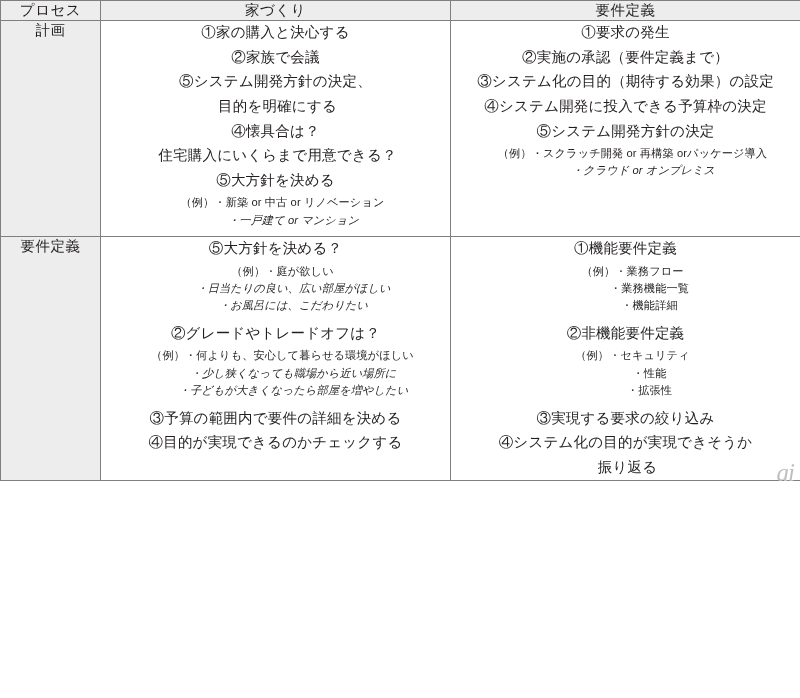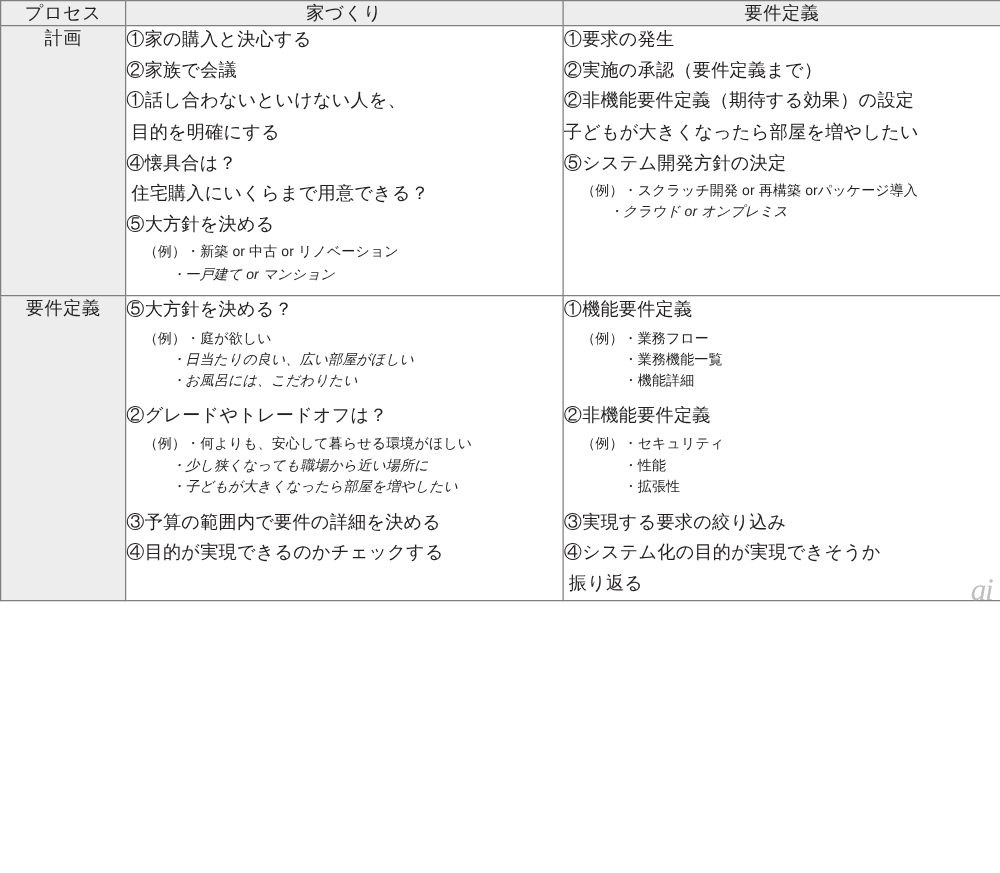--- a/index.html
+++ b/index.html
@@ -47,20 +47,21 @@
   td.proc-cell {
     background: #ededed;
     text-align: center;
     font-size: 14.5px;
     padding: 14px 4px 4px 4px;
     letter-spacing: 0.5px;
   }
   td.body-cell {
     background: #ffffff;
     padding: 11px 10px 12px 12px;
+    text-align: center;
   }
   ol.items {
     list-style: none;
     margin: 0;
     padding: 0;
   }
   ol.items > li {
     font-size: 14.5px;
     line-height: 1.63;
     margin: 0 0 1px 0;
@@ -115,37 +116,37 @@
       </tr>
     </thead>
     <tbody>
 
       <tr>
         <td class="proc-cell">計画</td>
         <td class="body-cell">
           <ol class="items">
             <li>①家の購入と決心する</li>
             <li>②家族で会議</li>
-            <li>①話し合わないといけない人を、</li>
+            <li>⑤システム開発方針の決定、</li>
             <li class="cont">目的を明確にする</li>
             <li>④懐具合は？</li>
             <li class="cont">住宅購入にいくらまで用意できる？</li>
             <li>⑤大方針を決める</li>
           </ol>
           <div class="example">
             <div class="ex-line">（例）・新築 or 中古 or リノベーション</div>
             <div class="ex-line indent1">・一戸建て or マンション</div>
           </div>
         </td>
         <td class="body-cell">
           <ol class="items">
             <li>①要求の発生</li>
             <li>②実施の承認（要件定義まで）</li>
-            <li>②非機能要件定義（期待する効果）の設定</li>
-            <li>子どもが大きくなったら部屋を増やしたい</li>
+            <li>③システム化の目的（期待する効果）の設定</li>
+            <li>④システム開発に投入できる予算枠の決定</li>
             <li>⑤システム開発方針の決定</li>
           </ol>
           <div class="example">
             <div class="ex-line">（例）・スクラッチ開発 or 再構築 orパッケージ導入</div>
             <div class="ex-line indent1">・クラウド or オンプレミス</div>
           </div>
         </td>
       </tr>
 
 

